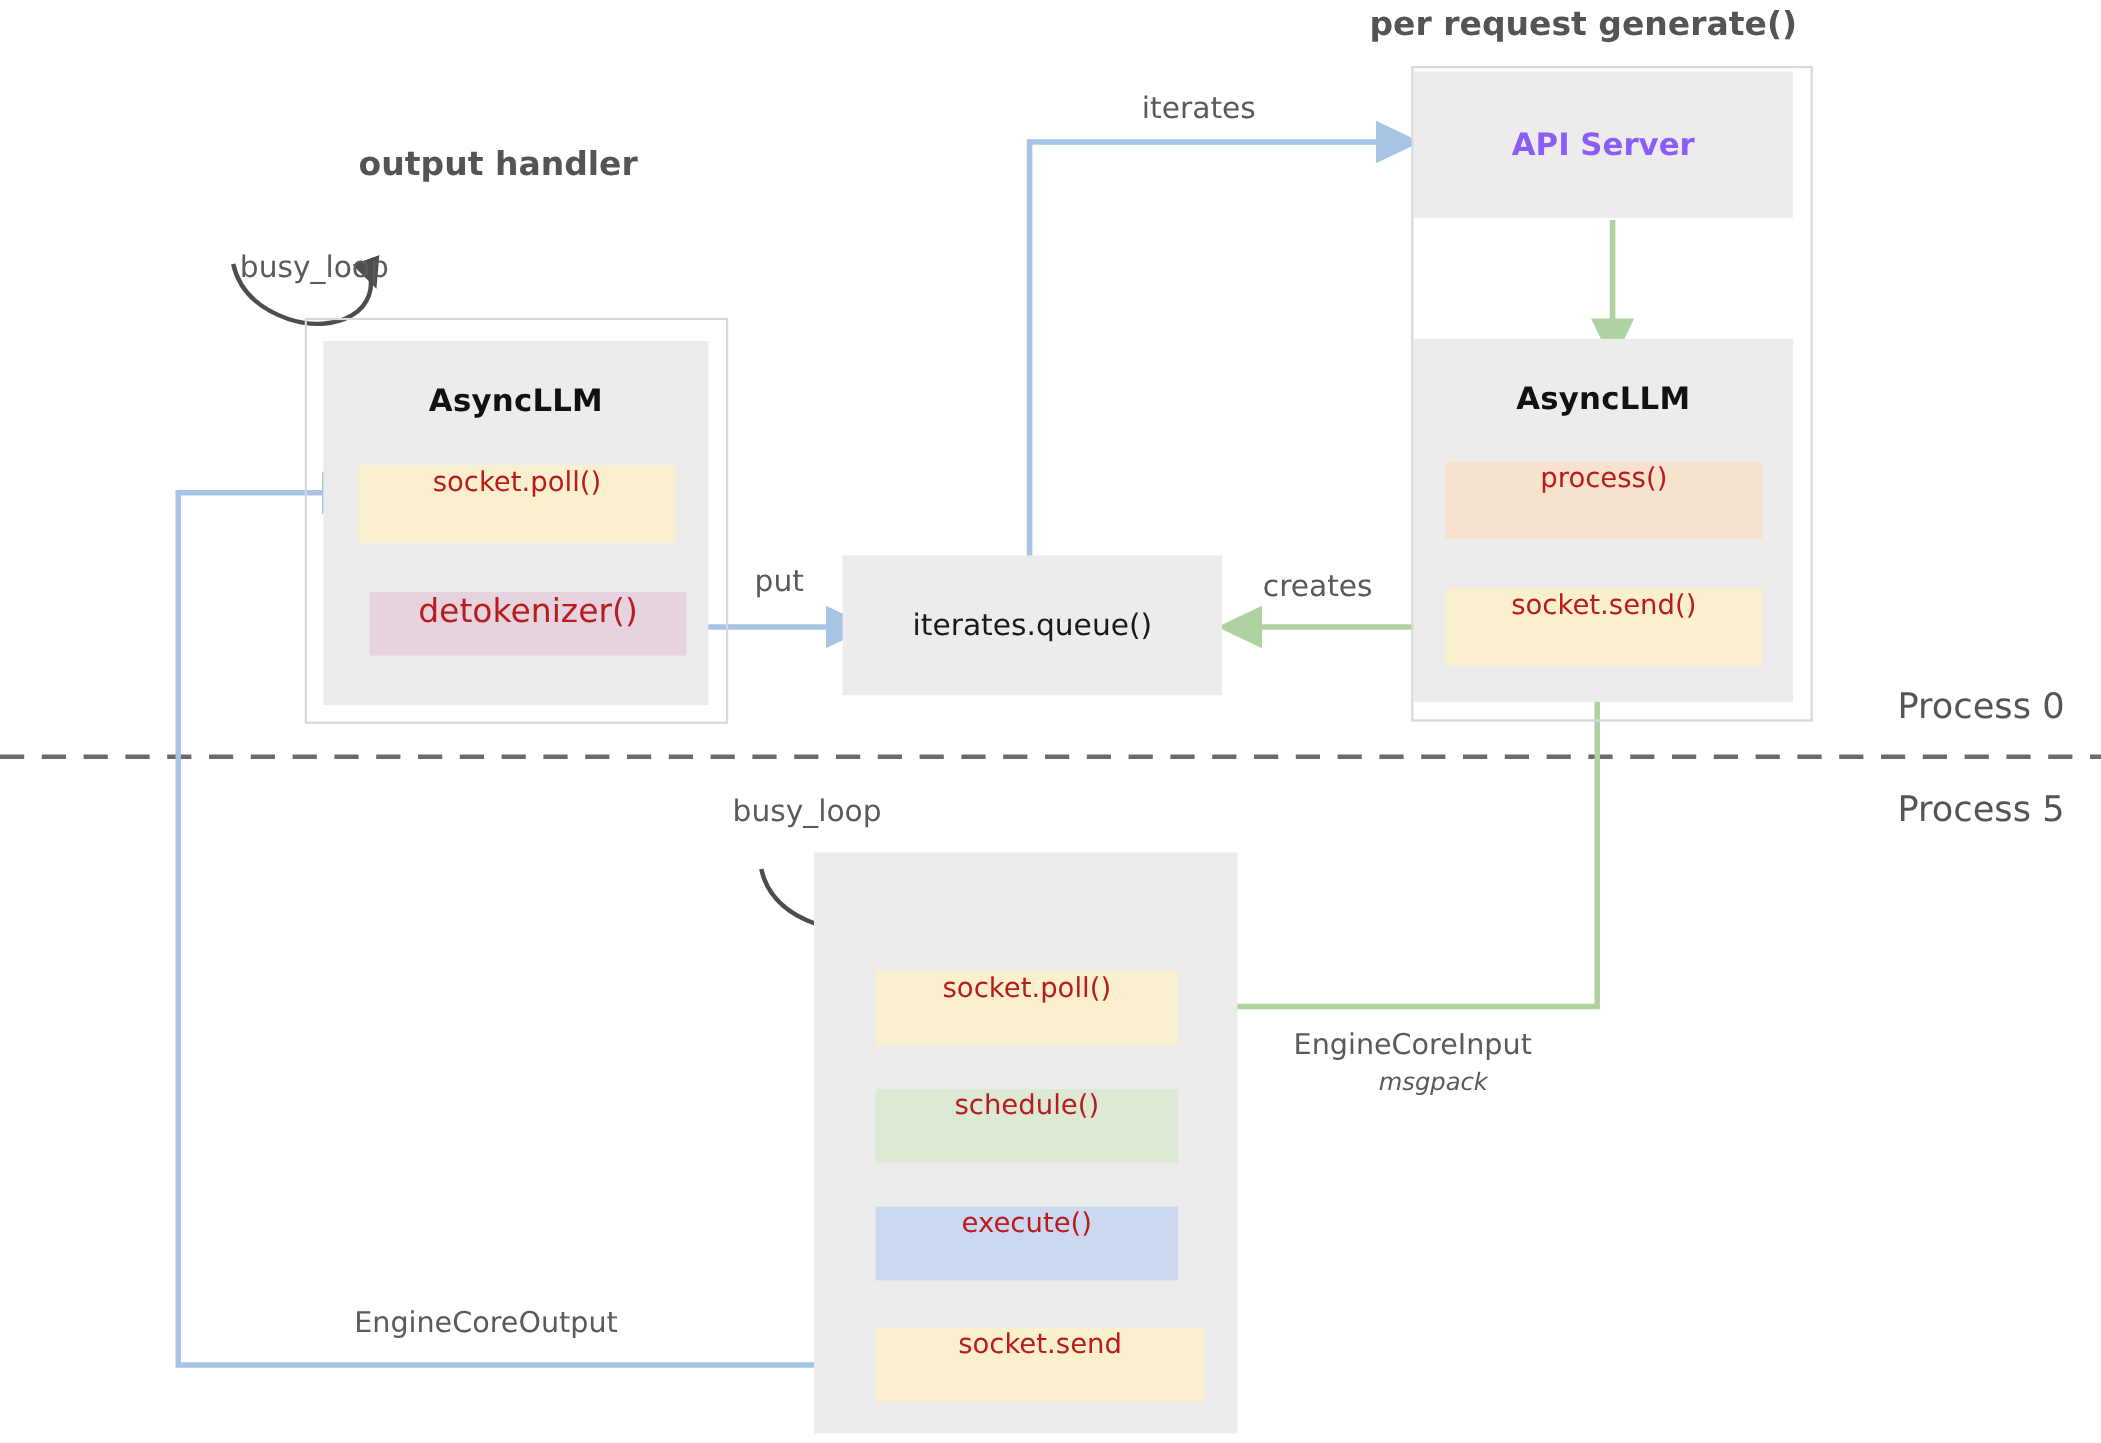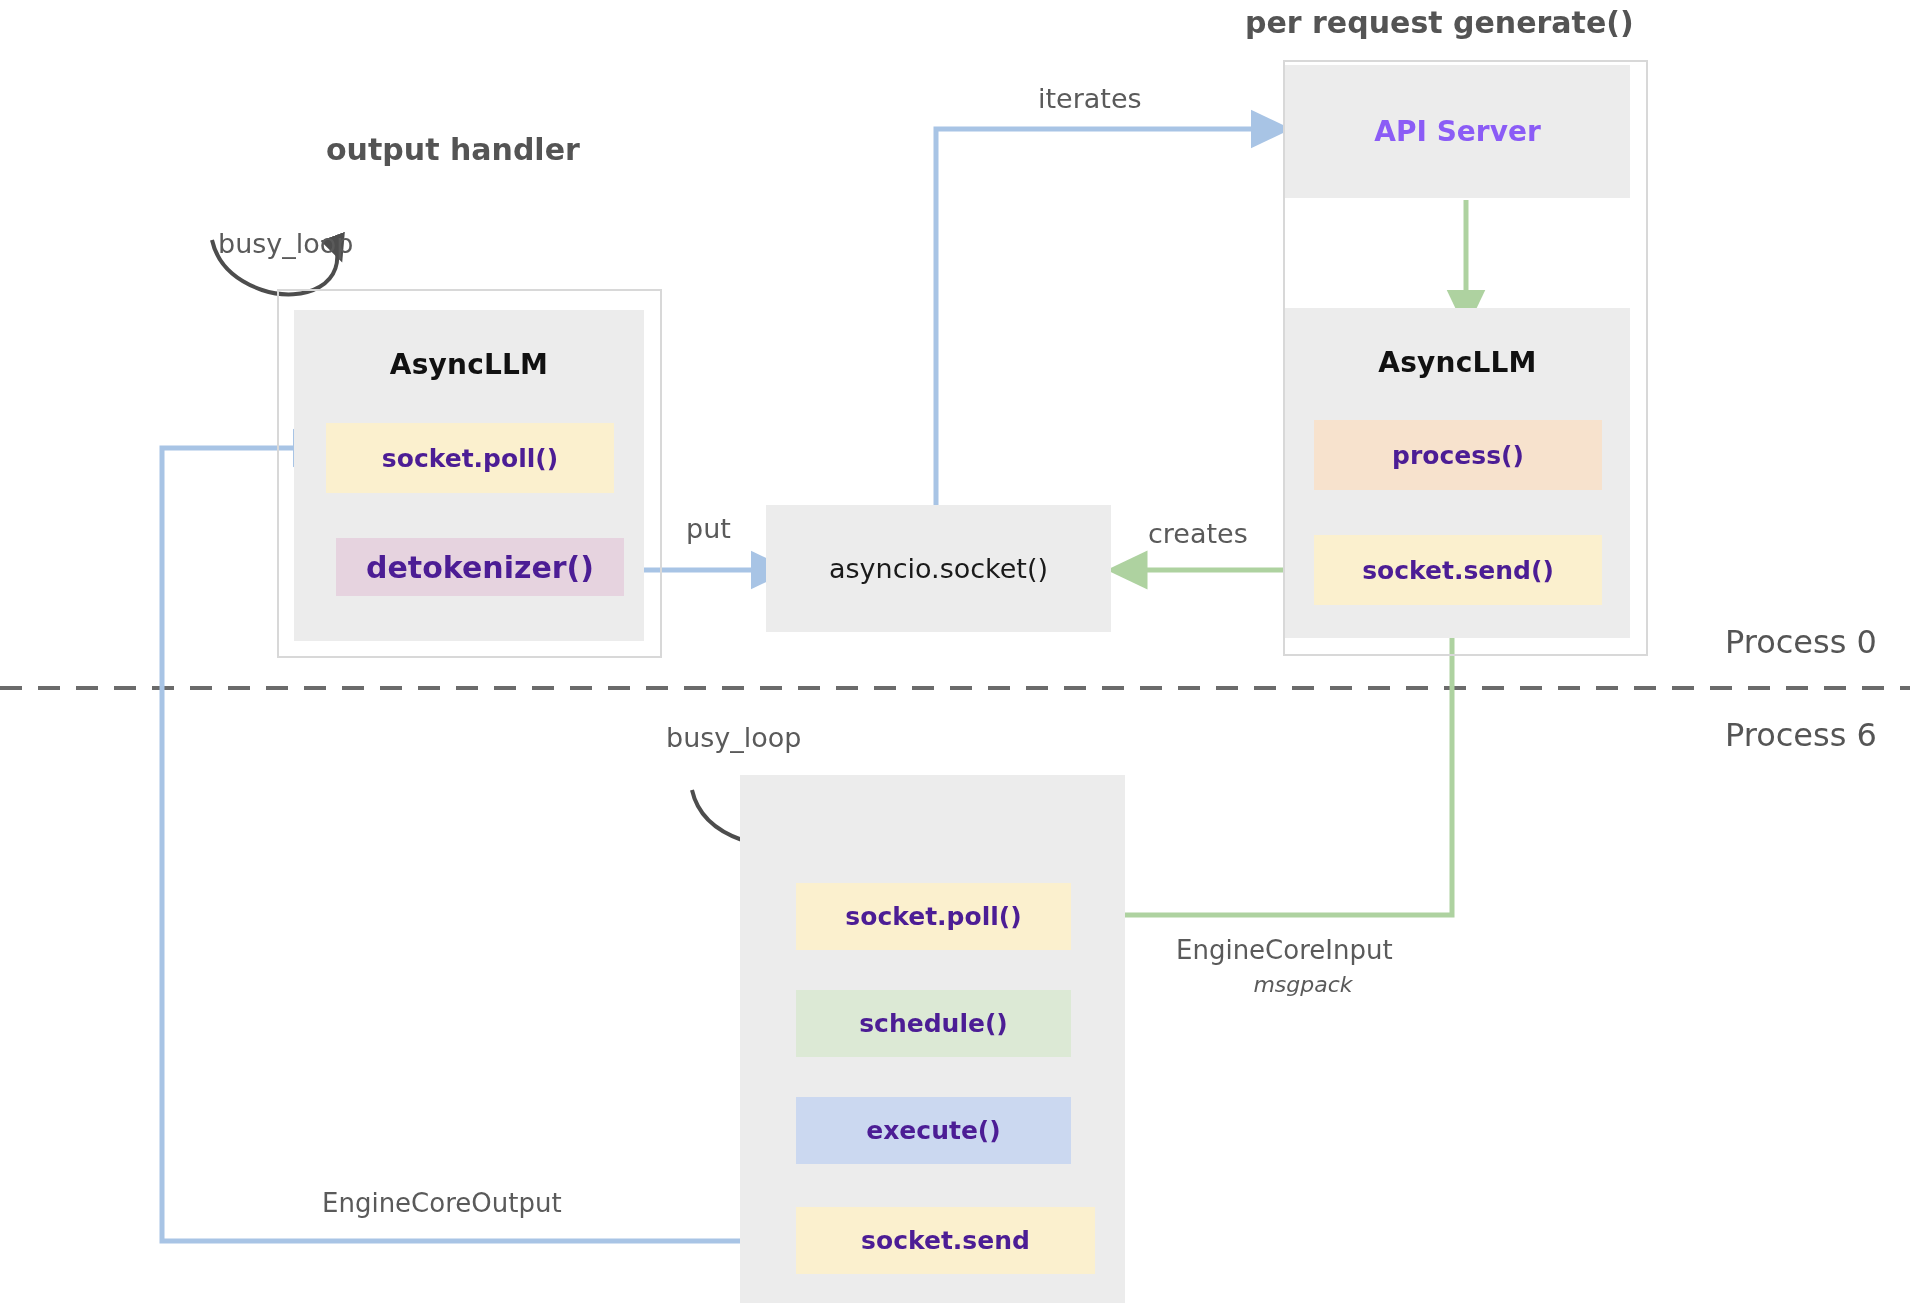--- a/index.html
+++ b/index.html
@@ -33,25 +33,23 @@
     left: 0;
     right: 0;
     text-align: center;
     font-weight: bold;
     color: #111111;
     letter-spacing: .2px;
   }
   .chip {
     position: absolute;
     display: flex;
-    align-items: center;
     justify-content: center;
-    color: #4c1d95;
+    color: #b91c1c;
     box-sizing: border-box;
-    font-weight: bold;
   }
   .group-label {
     position: absolute;
     font-weight: bold;
     color: #545454;
     white-space: nowrap;
   }
   .edge-label {
     position: absolute;
     color: #5a5a5a;
@@ -126,21 +124,21 @@
     <div class="box-title" style="top:38px; font-size:28px;">AsyncLLM</div>
     <div class="chip" style="left:32px; top:113px; width:288px; height:70px; background:#fbf0ce; font-size:25px;">
       <span>socket.poll()</span>
     </div>
     <div class="chip" style="left:42px; top:228px; width:288px; height:58px; background:#e6d3df; font-size:30px;">
       <span>detokenizer()</span>
     </div>
   </div>
 
   <div class="gray-box" style="left:766px; top:505px; width:345px; height:127px; display:flex; align-items:center; justify-content:center;">
-    <span style="font-size:27px; color:#1a1a1a;">asyncio.socket()</span>
+    <span style="font-size:27px; color:#1a1a1a;">iterates.queue()</span>
   </div>
 
   <div class="group-outline" style="left:1283px; top:60px; width:365px; height:596px;"></div>
 
   <div class="gray-box" style="left:1285px; top:65px; width:345px; height:133px; display:flex; align-items:center; justify-content:center;">
     <span style="font-size:28px; font-weight:bold; color:#8b5cf6;">API Server</span>
   </div>
 
   <div class="gray-box" style="left:1285px; top:308px; width:345px; height:330px;">
     <div class="box-title" style="top:38px; font-size:28px;">AsyncLLM</div>
@@ -178,15 +176,15 @@
   <div class="edge-label" style="left:666px; top:722px; font-size:27px;">busy_loop</div>
 
   <div class="edge-label" style="left:1176px; top:935px; font-size:26px;">EngineCoreInput</div>
 
   <div class="edge-sub" style="left:1176px; top:972px; width:254px; font-size:22px;">msgpack</div>
 
   <div class="edge-label" style="left:322px; top:1188px; font-size:26px;">EngineCoreOutput</div>
 
   <div class="proc-label" style="left:1725px; top:623px; font-size:32px;">Process 0</div>
 
-  <div class="proc-label" style="left:1725px; top:716px; font-size:32px;">Process 6</div>
+  <div class="proc-label" style="left:1725px; top:716px; font-size:32px;">Process 5</div>
 
 </div>
 
 </body></html>

